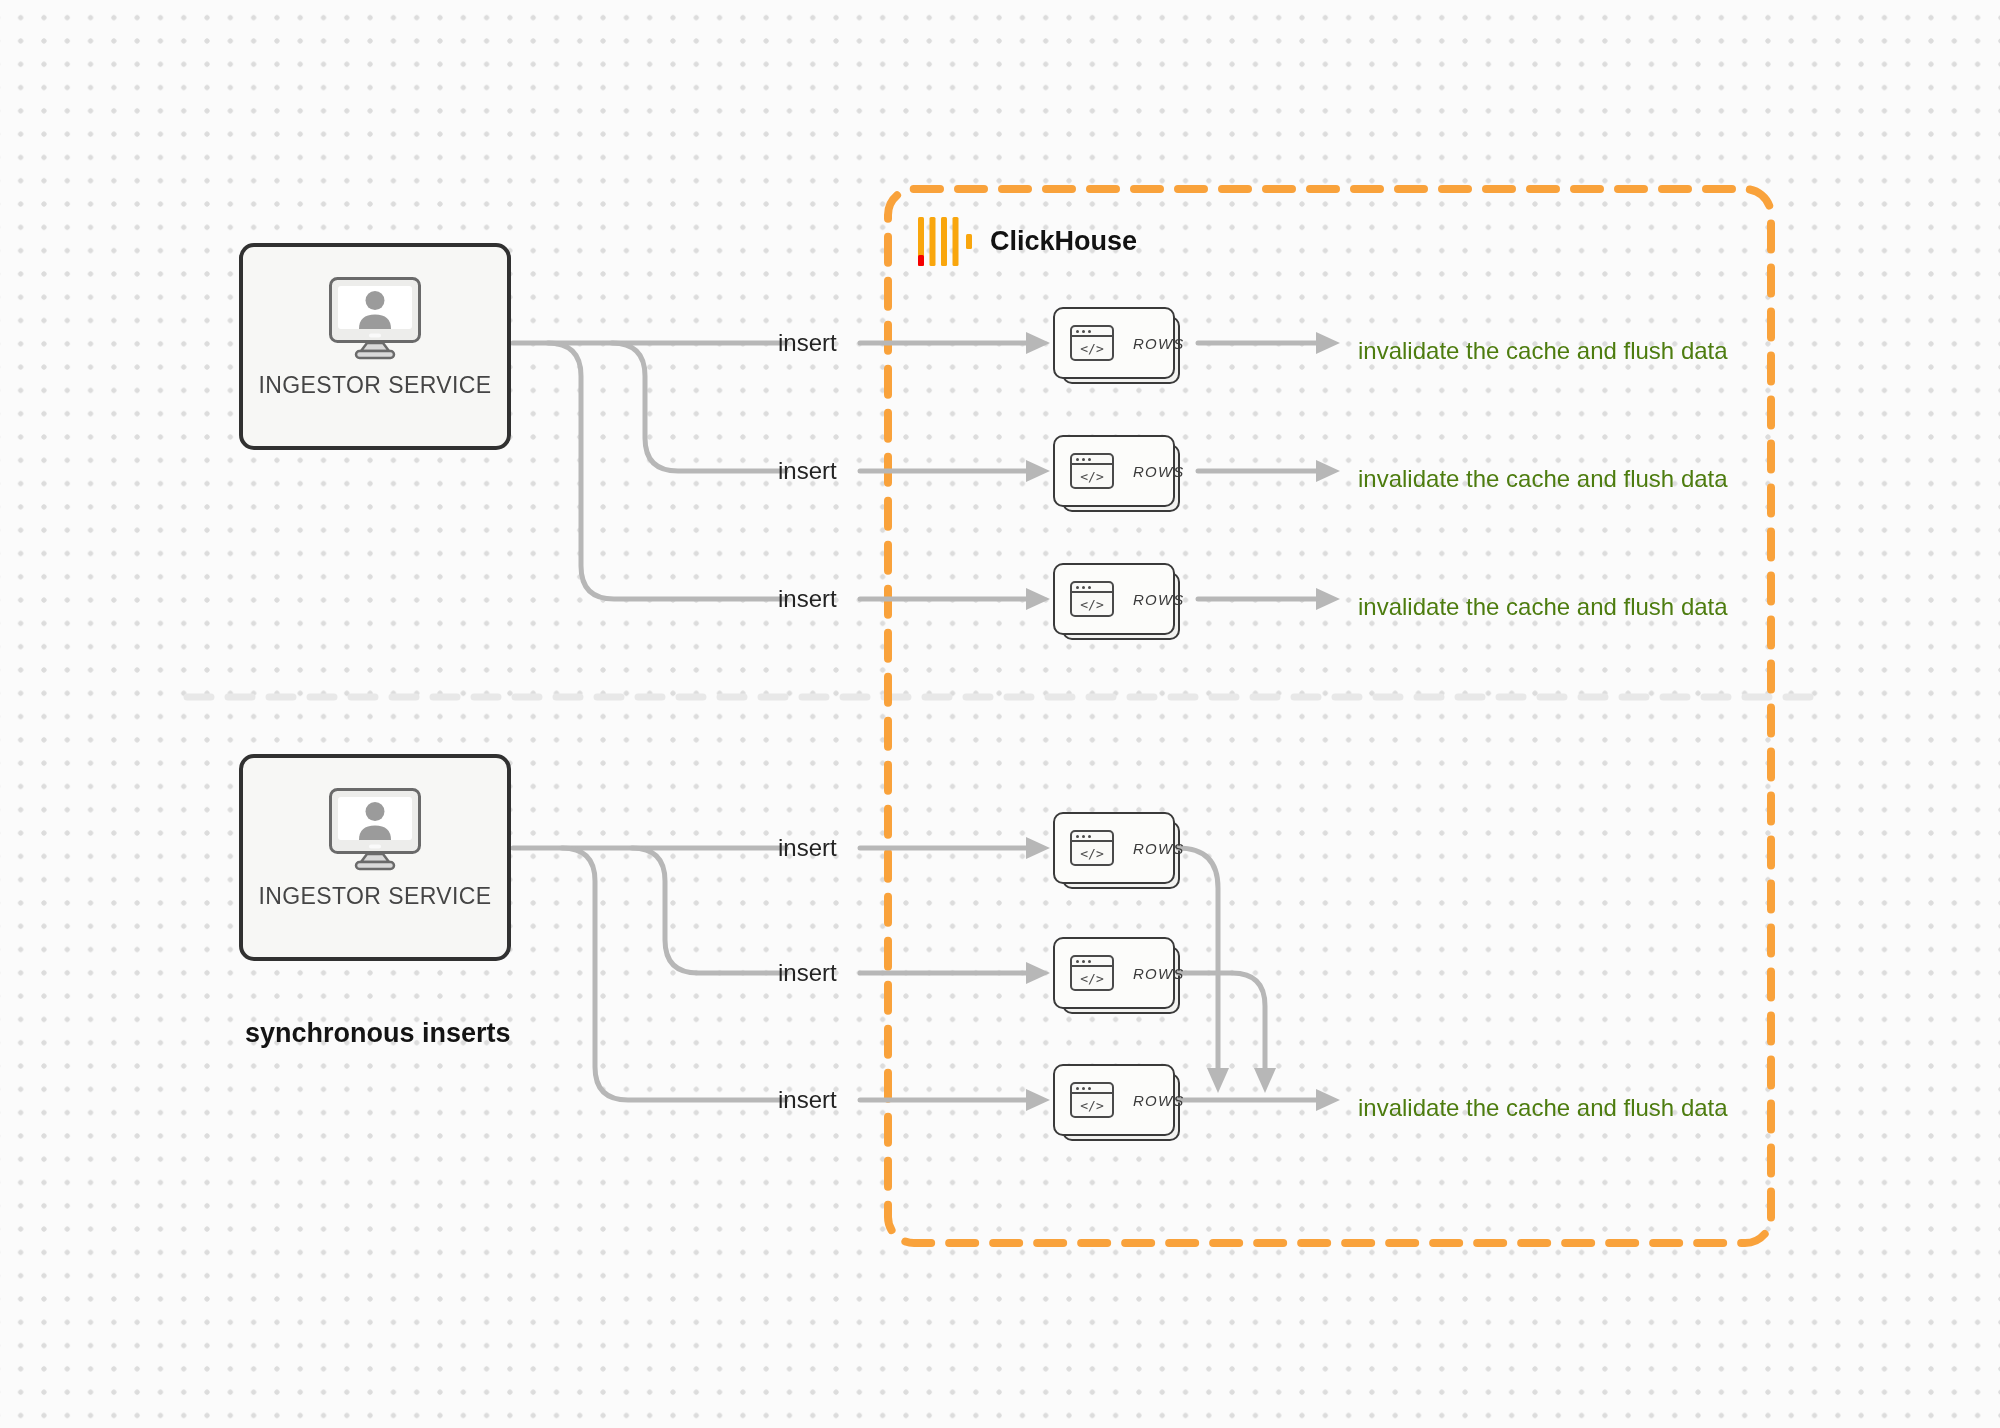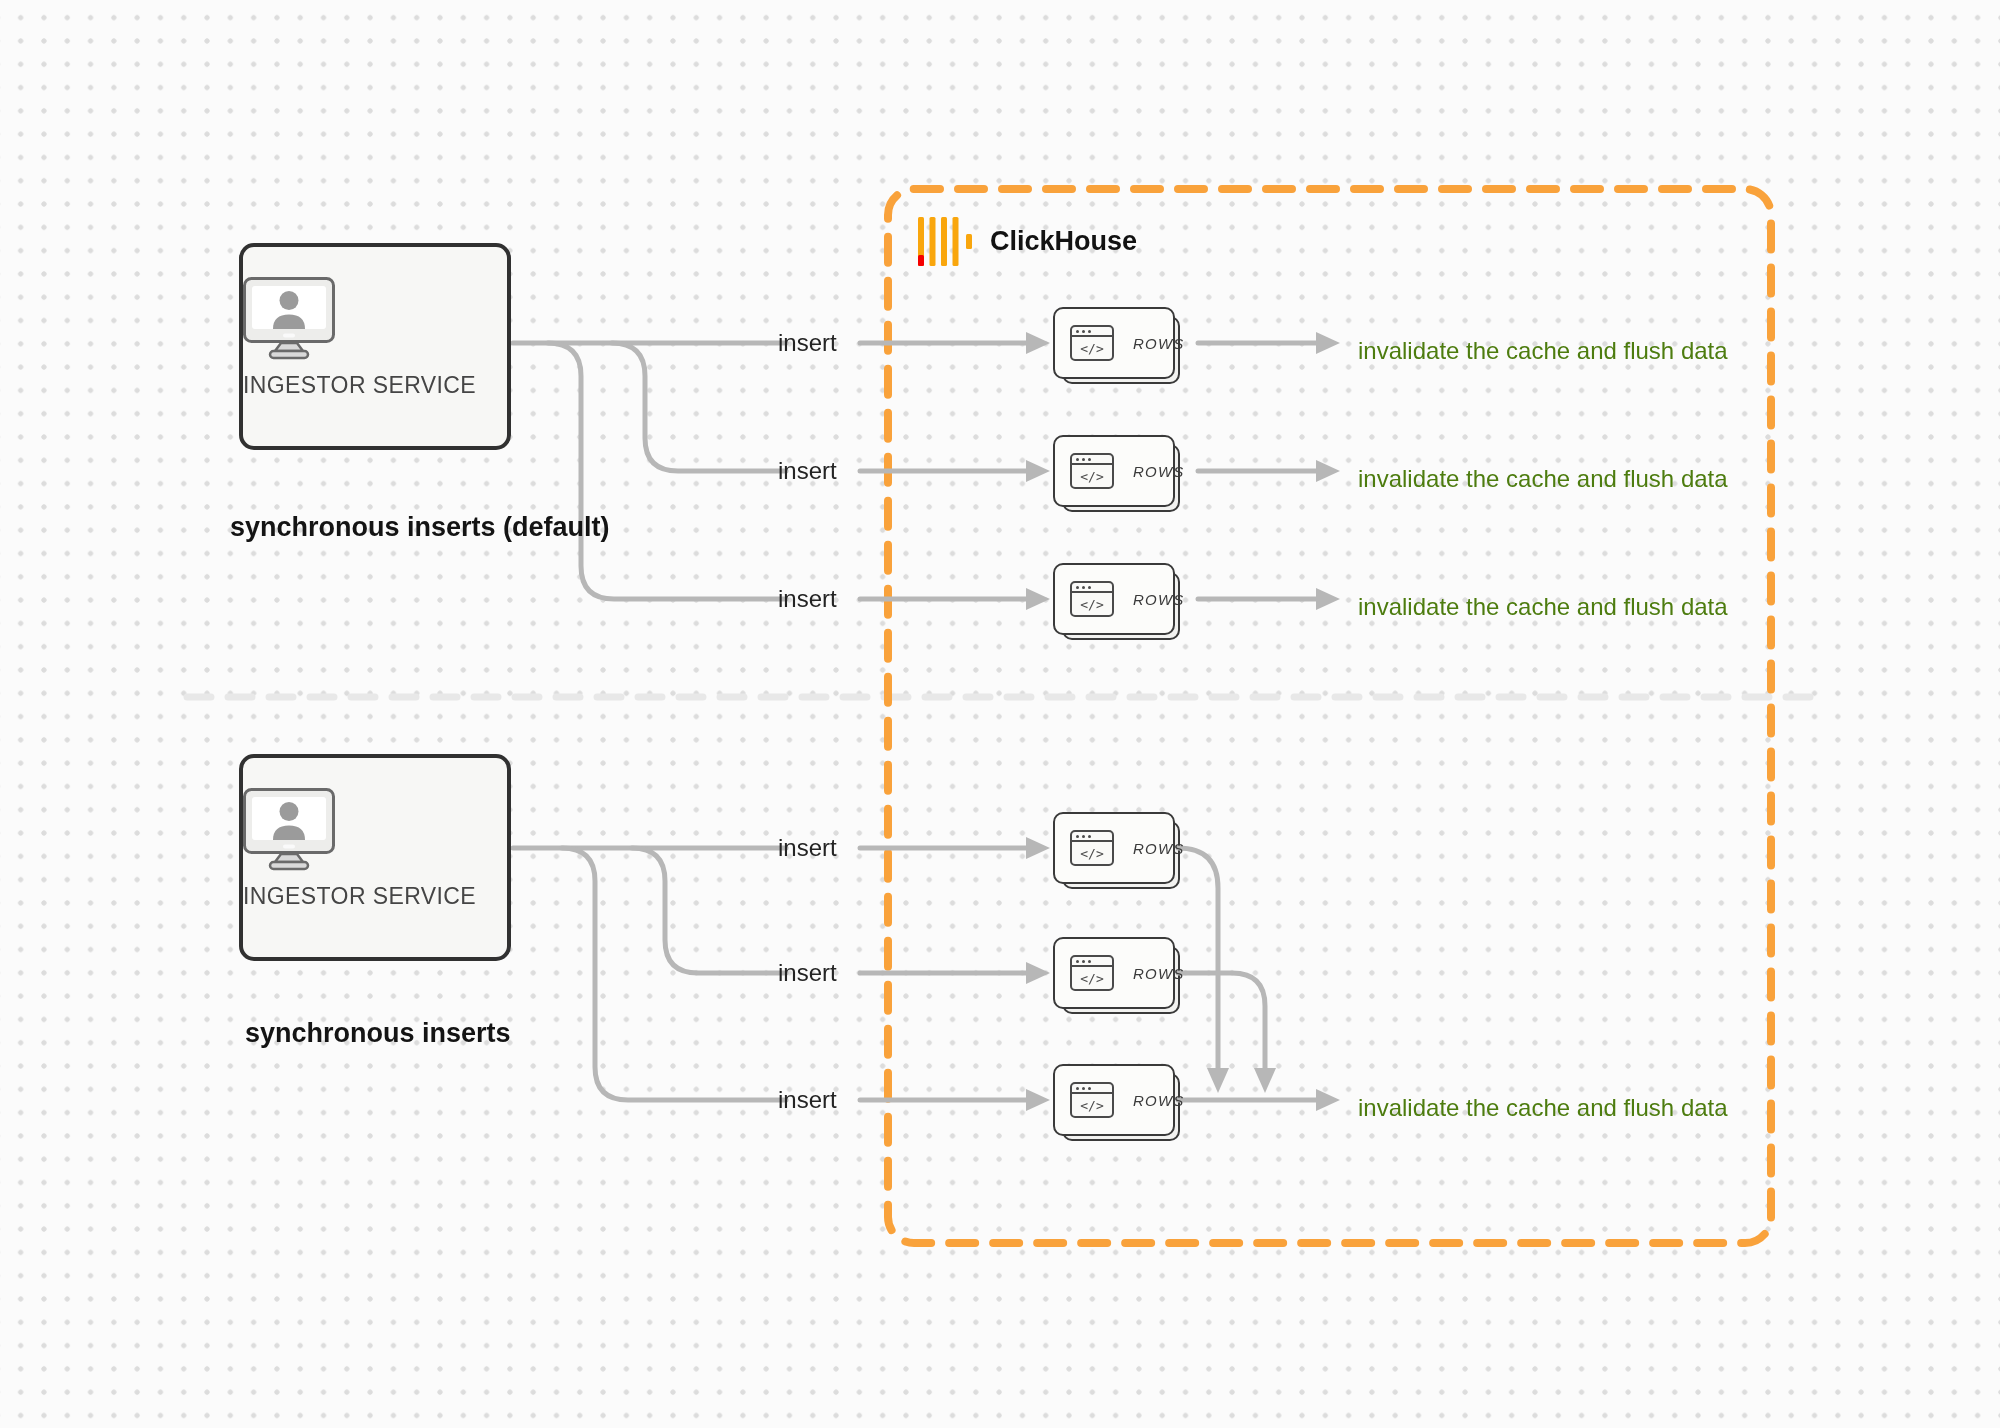--- a/index.html
+++ b/index.html
@@ -11,21 +11,21 @@
     background-size:23.3px 23.3px;
     background-position:9px 6px;
   }
   .canvas{position:relative;width:1696px;height:1428px;}
   svg.layer{position:absolute;left:0;top:0;pointer-events:none;}
 
   
   .service-box{
     position:absolute;left:239px;width:272px;height:207px;
     background:#F7F7F5;border:4px solid #313131;border-radius:15px;
-    box-sizing:border-box;display:flex;flex-direction:column;
+    box-sizing:border-box;display:flex;flex-direction:column;align-items:center;
     padding-top:30px;
   }
   .service-box.sync{top:243px;}
   .service-box.async{top:754px;}
   .service-label{
     margin-top:9px;font-size:23px;color:#454545;letter-spacing:.4px;white-space:nowrap;
   }
 
   
   .caption{
@@ -143,21 +143,20 @@
       <rect x="1.5" y="1.5" width="89" height="63" rx="7" fill="#EDEDEB" stroke="#6A6A6A" stroke-width="3"></rect>
       <rect x="9" y="9" width="74" height="43" rx="3" fill="#FFFFFF"></rect>
       <circle cx="46" cy="23.5" r="9.5" fill="#9B9B9B"></circle>
       <path d="M30 52 Q30 37.5 46 37.5 Q62 37.5 62 52 Z" fill="#9B9B9B"></path>
       <rect x="40" y="56.5" width="12" height="4" rx="2" fill="#FAFAFA"></rect>
       <path d="M38 66 L54 66 L60 74 L32 74 Z" fill="#D9D9D9" stroke="#6A6A6A" stroke-width="2.5" stroke-linejoin="round"></path>
       <rect x="27" y="74" width="38" height="7" rx="3.5" fill="#D9D9D9" stroke="#6A6A6A" stroke-width="2.5"></rect>
     </svg>
     <div class="service-label">INGESTOR SERVICE</div>
   </div>
-  <div class="caption sync">synchronous inserts (default)</div>
 
   <div class="service-box async">
     <svg width="92" height="86" viewBox="0 0 92 86">
       <rect x="1.5" y="1.5" width="89" height="63" rx="7" fill="#EDEDEB" stroke="#6A6A6A" stroke-width="3"></rect>
       <rect x="9" y="9" width="74" height="43" rx="3" fill="#FFFFFF"></rect>
       <circle cx="46" cy="23.5" r="9.5" fill="#9B9B9B"></circle>
       <path d="M30 52 Q30 37.5 46 37.5 Q62 37.5 62 52 Z" fill="#9B9B9B"></path>
       <rect x="40" y="56.5" width="12" height="4" rx="2" fill="#FAFAFA"></rect>
       <path d="M38 66 L54 66 L60 74 L32 74 Z" fill="#D9D9D9" stroke="#6A6A6A" stroke-width="2.5" stroke-linejoin="round"></path>
       <rect x="27" y="74" width="38" height="7" rx="3.5" fill="#D9D9D9" stroke="#6A6A6A" stroke-width="2.5"></rect>

